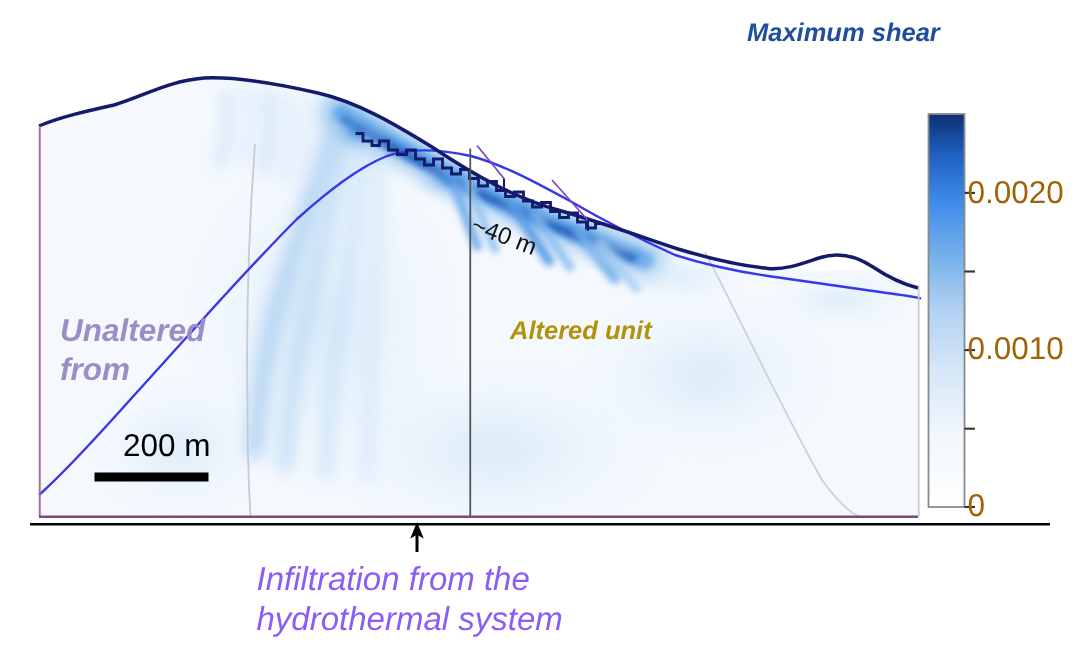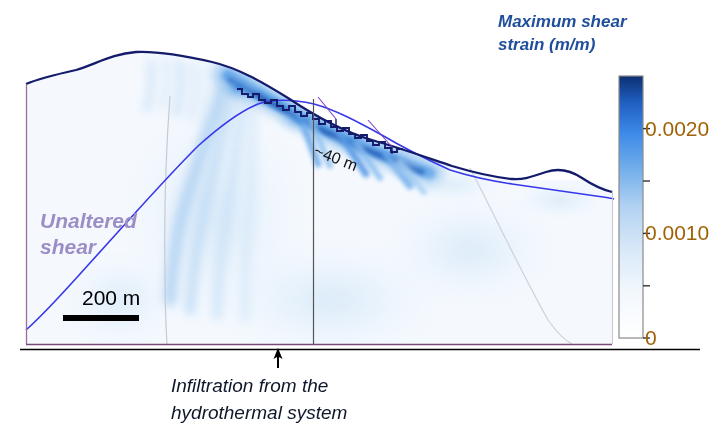--- a/index.html
+++ b/index.html
@@ -46,21 +46,21 @@
     width:76px;height:6px;background:#000000;
   }
   #label-thickness{
     left:318px;top:142px;
     font-size:16px;color:#111111;
     transform:rotate(21deg);
     transform-origin:0 0;
   }
   #caption{
     left:171px;top:372px;
-    font-size:19px;font-style:italic;color:#0f172a;
+    font-size:22px;font-style:italic;color:#8b5cf6;
     line-height:27px;text-align:left;
   }
 </style>
 </head>
 <body>
 
 <div id="figure">
 
   <svg class="svg-layer" viewBox="0 0 720 444">
     <defs>
@@ -230,28 +230,29 @@
       <rect x="619" y="76" width="24" height="262" fill="url(#cbGrad)" stroke="#8a8a8a" stroke-width="1.2"></rect>
 
       <line x1="643" y1="128.6" x2="650" y2="128.6" stroke="#333333" stroke-width="1.4"></line>
       <line x1="643" y1="181.0" x2="650" y2="181.0" stroke="#333333" stroke-width="1.4"></line>
       <line x1="643" y1="233.4" x2="650" y2="233.4" stroke="#333333" stroke-width="1.4"></line>
       <line x1="643" y1="285.8" x2="650" y2="285.8" stroke="#333333" stroke-width="1.4"></line>
       <line x1="643" y1="338.0" x2="650" y2="338.0" stroke="#333333" stroke-width="1.4"></line>
     </g>
   </svg>
 
-  <div class="txt" id="cb-title"><span>Maximum shear</span><br><span>strain (m/m)</span></div>
+  <div class="txt" id="cb-title"><span>Maximum shear</span><br></div>
 
   <div class="cb-tick-label" style="top:128.6px;">0.0020</div>
   <div class="cb-tick-label" style="top:233.4px;">0.0010</div>
   <div class="cb-tick-label" style="top:338.0px;">0</div>
 
-  <div class="txt" id="label-unaltered"><span>Unaltered</span><br><span>shear</span></div>
-
+  <div class="txt" id="label-unaltered"><span>Unaltered</span><br><span>from</span></div>
+
+  <div class="txt" id="label-altered">Altered unit</div>
 
   <div class="txt" id="label-thickness">~40 m</div>
 
   <div class="txt" id="scalebar-label">200 m</div>
   <div id="scalebar-rule"></div>
 
   <div class="txt" id="caption"><span>Infiltration from the</span><br><span>hydrothermal system</span></div>
 
 </div>
 

